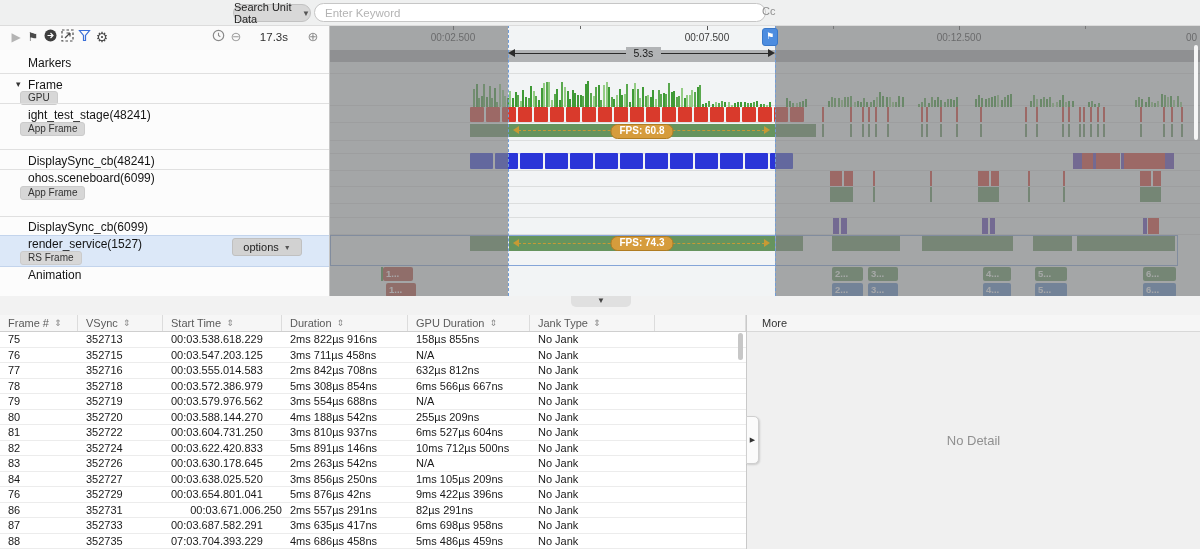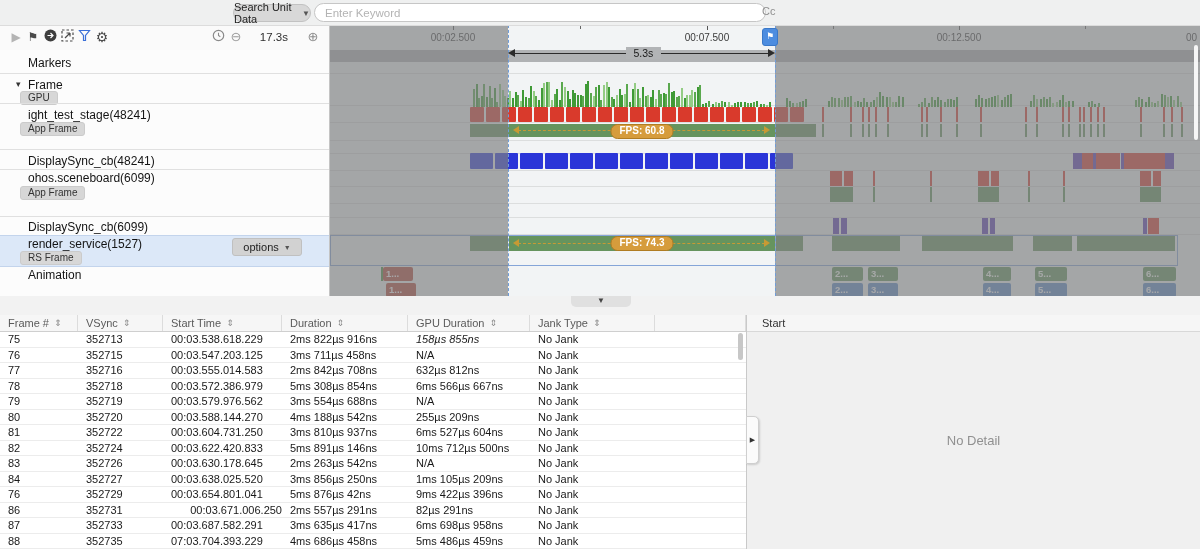--- a/index.html
+++ b/index.html
@@ -548,21 +548,21 @@
           <span class="sort">⇕</span>
         </div>
         <div class="th" style="width: 91px;"></div>
       </div>
     <div id="tbody">
         <div class="trow">
           <div class="td" style="width: 78px;">75</div>
           <div class="td" style="width: 85px;">352713</div>
           <div class="td" style="width: 119px;">00:03.538.618.229</div>
           <div class="td" style="width: 126px;">2ms 822µs 916ns</div>
-          <div class="td" style="width: 122px; font-style: italic;">158µs 855ns</div>
+          <div class="td" style="width: 122px;">158µs 855ns</div>
           <div class="td" style="width: 125px;">No Jank</div>
           <div class="td" style="width: 91px;"></div>
         </div>
         <div class="trow">
           <div class="td" style="width: 78px;">76</div>
           <div class="td" style="width: 85px;">352715</div>
           <div class="td" style="width: 119px;">00:03.547.203.125</div>
           <div class="td" style="width: 126px;">3ms 711µs 458ns</div>
           <div class="td" style="width: 122px;">N/A</div>
           <div class="td" style="width: 125px;">No Jank</div>
@@ -674,18 +674,18 @@
           <div class="td" style="width: 126px;">4ms 686µs 458ns</div>
           <div class="td" style="width: 122px;">5ms 486µs 459ns</div>
           <div class="td" style="width: 125px;">No Jank</div>
           <div class="td" style="width: 91px;"></div>
         </div>
       </div>
     <div class="tbl-scroll"></div>
   </div>
 
   <div class="more">
-    <div class="more-head">Start</div>
+    <div class="more-head">More</div>
     <div class="more-body">No Detail</div>
   </div>
   <div class="more-tab">▶</div>
 
 </div>
 
 </body></html>

